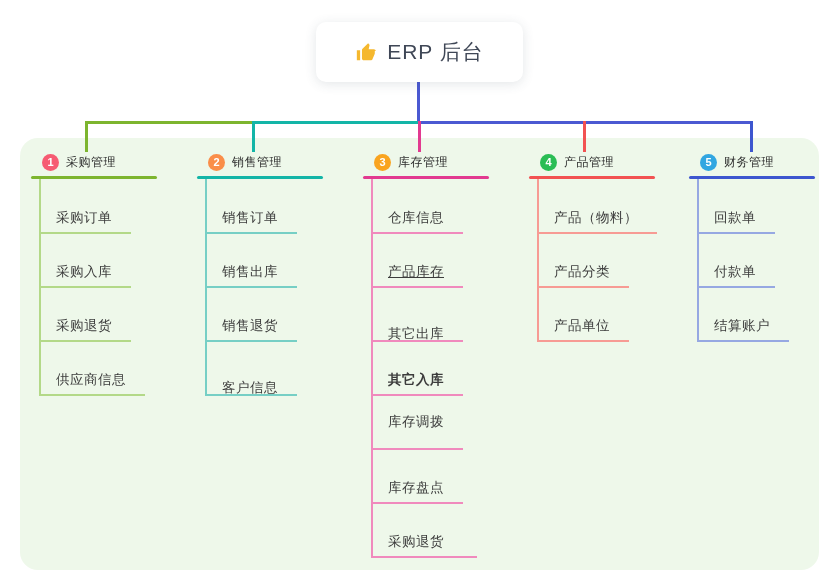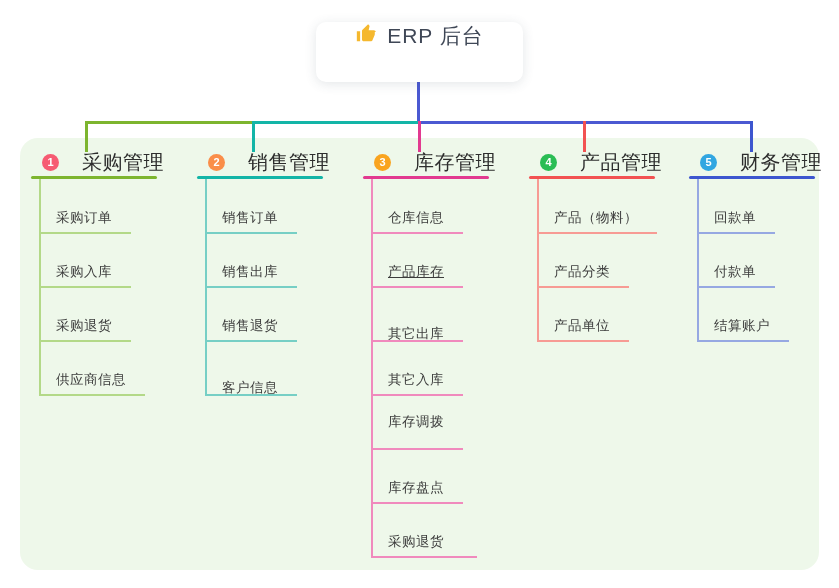--- a/index.html
+++ b/index.html
@@ -16,21 +16,21 @@
 
   
   .root-node {
     position: absolute;
     left: 316px; top: 22px;
     width: 207px; height: 60px;
     background: #ffffff;
     border-radius: 10px;
     box-shadow: 0 2px 12px rgba(60, 80, 90, 0.14);
     display: flex;
-    align-items: flex-start;
+    align-items: center;
     justify-content: center;
     gap: 10px;
     z-index: 3;
   }
   .root-node .root-label {
     font-size: 21px;
     font-weight: 500;
     color: #3f4756;
     letter-spacing: 1px;
   }
@@ -70,25 +70,24 @@
     border-radius: 50%;
     color: #ffffff;
     font-size: 11px;
     font-weight: bold;
     display: flex;
     align-items: center;
     justify-content: center;
     flex: 0 0 auto;
   }
   .branch-title {
-    font-size: 20px;
+    font-size: 12px;
     font-weight: 500;
     color: #2d2d2d;
     letter-spacing: 0.5px;
-    margin-left: 16px;
   }
   .branch-underline {
     position: absolute;
     left: 0; top: 25px;
     width: 126px; height: 3px;
     border-radius: 2px;
   }
   .branch-vline {
     position: absolute;
     left: 8px; top: 28px;
@@ -175,21 +174,21 @@
           <span class="branch-title">库存管理</span>
         </div>
         <div class="branch-underline" style="background: rgb(226, 58, 144);"></div>
         <div class="branch-vline" style="background: rgb(240, 138, 189); height: 379px;"></div>
         <div class="child-label" style="top: 58px;">仓库信息</div>
         <div class="child-underline" style="top: 81px; width: 92px; background: rgb(240, 138, 189);"></div>
         <div class="child-label" style="top: 112px; text-decoration: underline;">产品库存</div>
         <div class="child-underline" style="top: 135px; width: 92px; background: rgb(240, 138, 189);"></div>
         <div class="child-label" style="top: 174px;">其它出库</div>
         <div class="child-underline" style="top: 189px; width: 92px; background: rgb(240, 138, 189);"></div>
-        <div class="child-label" style="top: 220px;">其它入库</div>
+        <div class="child-label" style="top: 220px; font-weight: bold;">其它入库</div>
         <div class="child-underline" style="top: 243px; width: 92px; background: rgb(240, 138, 189);"></div>
         <div class="child-label" style="top: 262px;">库存调拨</div>
         <div class="child-underline" style="top: 297px; width: 92px; background: rgb(240, 138, 189);"></div>
         <div class="child-label" style="top: 328px;">库存盘点</div>
         <div class="child-underline" style="top: 351px; width: 92px; background: rgb(240, 138, 189);"></div>
         <div class="child-label" style="top: 382px;">采购退货</div>
         <div class="child-underline" style="top: 405px; width: 106px; background: rgb(240, 138, 189);"></div>
       </div>
       <div class="branch" style="left: 529px;">
         <div class="branch-header">

